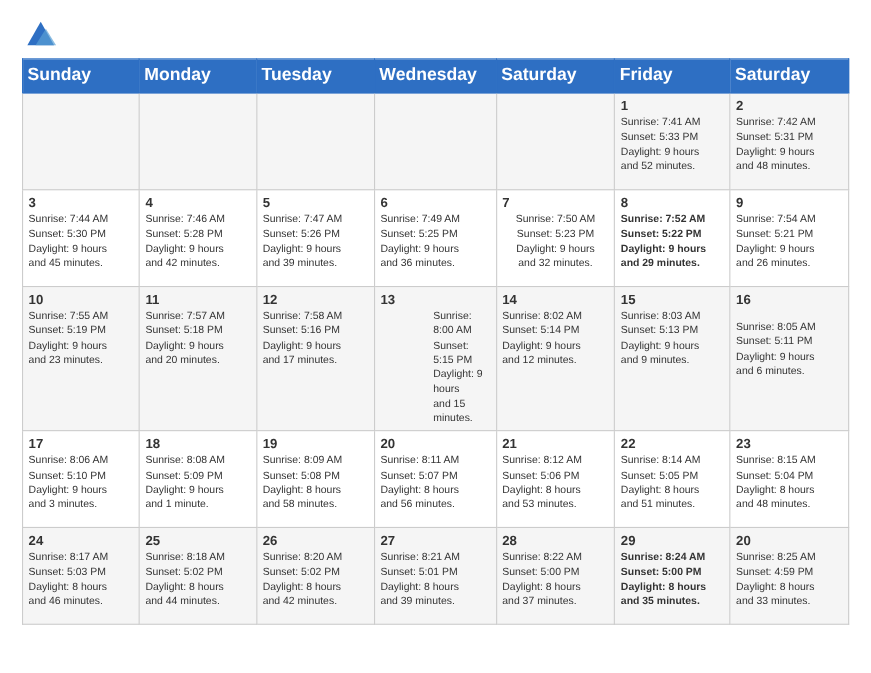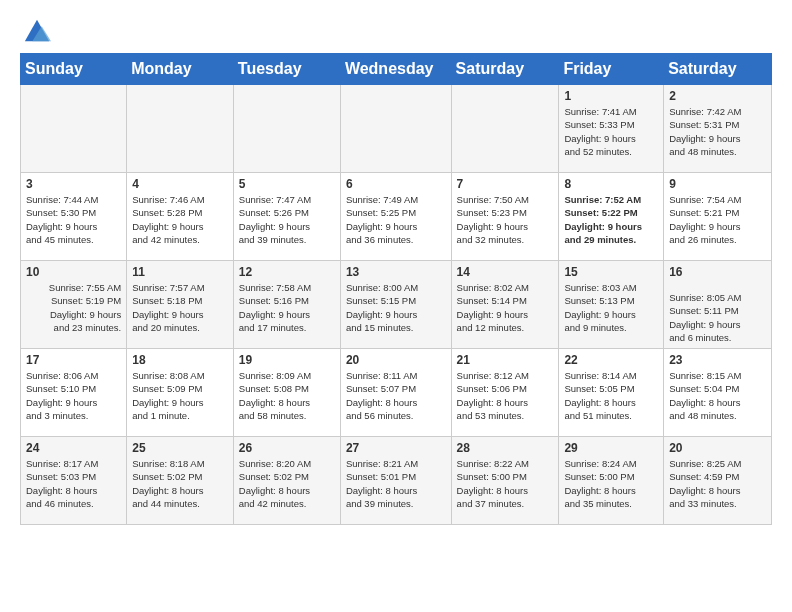--- a/index.html
+++ b/index.html
@@ -146,21 +146,21 @@
           </td>
           <td>
             <span class="day-num">6</span>
             <div class="day-info" style="white-space: pre-line;">Sunrise: 7:49 AM
 Sunset: 5:25 PM
 Daylight: 9 hours
 and 36 minutes.</div>
           </td>
           <td>
             <span class="day-num">7</span>
-            <div class="day-info" style="white-space: pre-line;">Sunrise: 7:50 AM
+            <div class="day-info" style="white-space: pre-line; text-align: center;">Sunrise: 7:50 AM
 Sunset: 5:23 PM
 Daylight: 9 hours
 and 32 minutes.</div>
           </td>
           <td>
             <span class="day-num">8</span>
             <div class="day-info" style="white-space: pre-line; font-weight: bold;">Sunrise: 7:52 AM
 Sunset: 5:22 PM
 Daylight: 9 hours
 and 29 minutes.</div>
@@ -169,42 +169,42 @@
             <span class="day-num">9</span>
             <div class="day-info" style="white-space: pre-line;">Sunrise: 7:54 AM
 Sunset: 5:21 PM
 Daylight: 9 hours
 and 26 minutes.</div>
           </td>
         </tr>
         <tr>
           <td>
             <span class="day-num">10</span>
-            <div class="day-info" style="white-space: pre-line; text-align: right;">Sunrise: 7:55 AM
+            <div class="day-info" style="white-space: pre-line;">Sunrise: 7:55 AM
 Sunset: 5:19 PM
 Daylight: 9 hours
 and 23 minutes.</div>
           </td>
           <td>
             <span class="day-num">11</span>
             <div class="day-info" style="white-space: pre-line;">Sunrise: 7:57 AM
 Sunset: 5:18 PM
 Daylight: 9 hours
 and 20 minutes.</div>
           </td>
           <td>
             <span class="day-num">12</span>
             <div class="day-info" style="white-space: pre-line;">Sunrise: 7:58 AM
 Sunset: 5:16 PM
 Daylight: 9 hours
 and 17 minutes.</div>
           </td>
           <td>
             <span class="day-num">13</span>
-            <div class="day-info" style="white-space: pre-line;">Sunrise: 8:00 AM
+            <div class="day-info" style="white-space: pre-line; margin-left: 48px;">Sunrise: 8:00 AM
 Sunset: 5:15 PM
 Daylight: 9 hours
 and 15 minutes.</div>
           </td>
           <td>
             <span class="day-num">14</span>
             <div class="day-info" style="white-space: pre-line;">Sunrise: 8:02 AM
 Sunset: 5:14 PM
 Daylight: 9 hours
 and 12 minutes.</div>
@@ -306,21 +306,21 @@
           </td>
           <td>
             <span class="day-num">28</span>
             <div class="day-info" style="white-space: pre-line;">Sunrise: 8:22 AM
 Sunset: 5:00 PM
 Daylight: 8 hours
 and 37 minutes.</div>
           </td>
           <td>
             <span class="day-num">29</span>
-            <div class="day-info" style="white-space: pre-line;">Sunrise: 8:24 AM
+            <div class="day-info" style="white-space: pre-line; font-weight: bold;">Sunrise: 8:24 AM
 Sunset: 5:00 PM
 Daylight: 8 hours
 and 35 minutes.</div>
           </td>
           <td>
             <span class="day-num">20</span>
             <div class="day-info" style="white-space: pre-line;">Sunrise: 8:25 AM
 Sunset: 4:59 PM
 Daylight: 8 hours
 and 33 minutes.</div>

